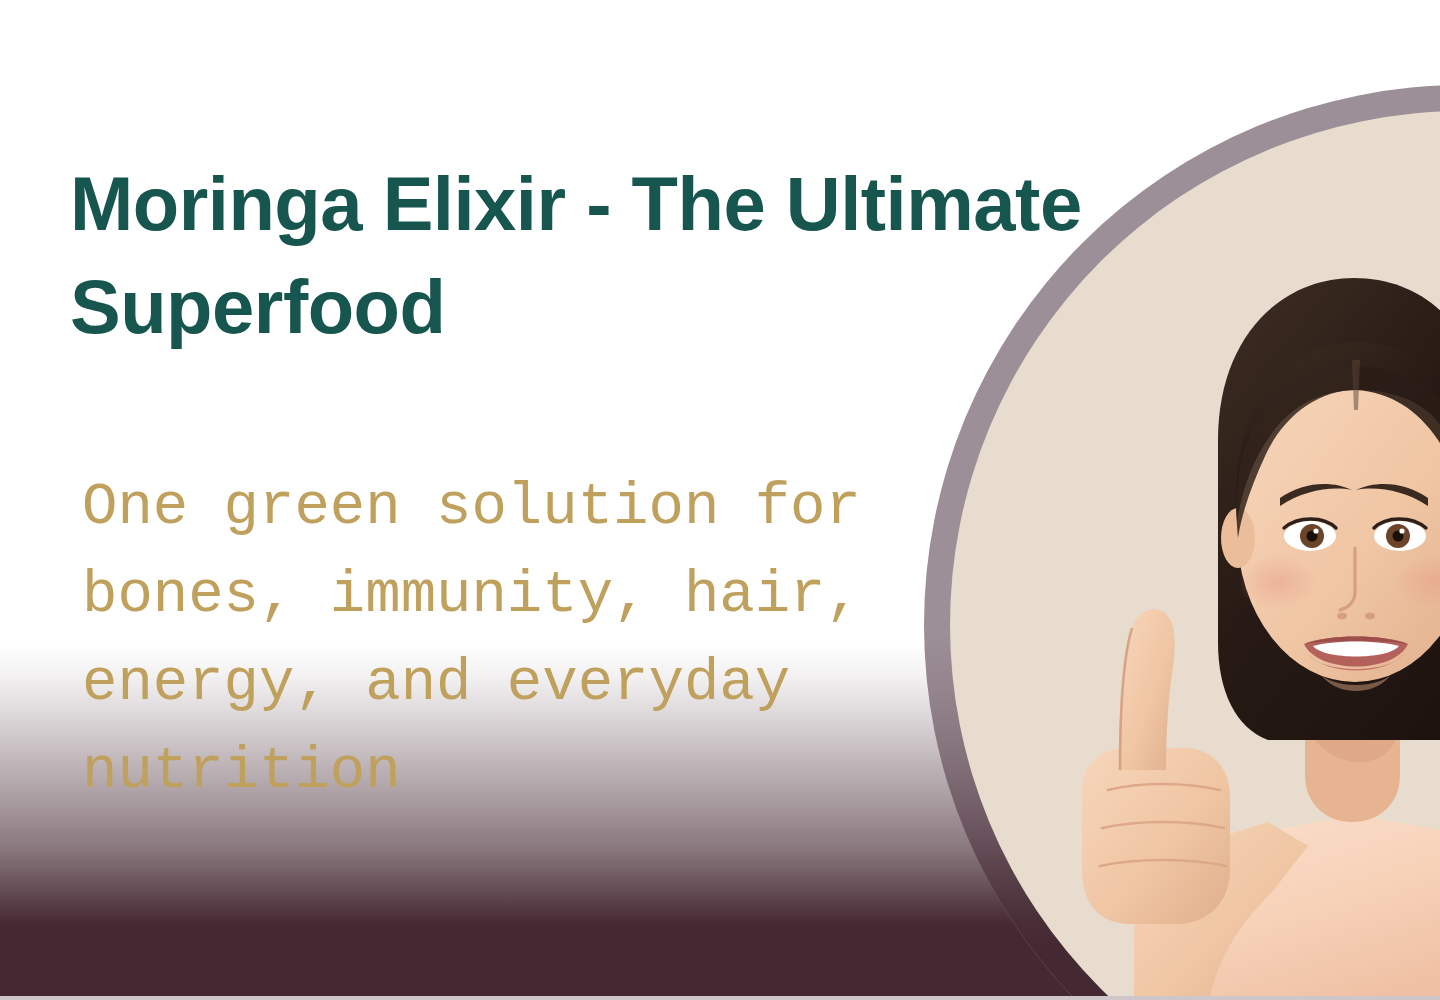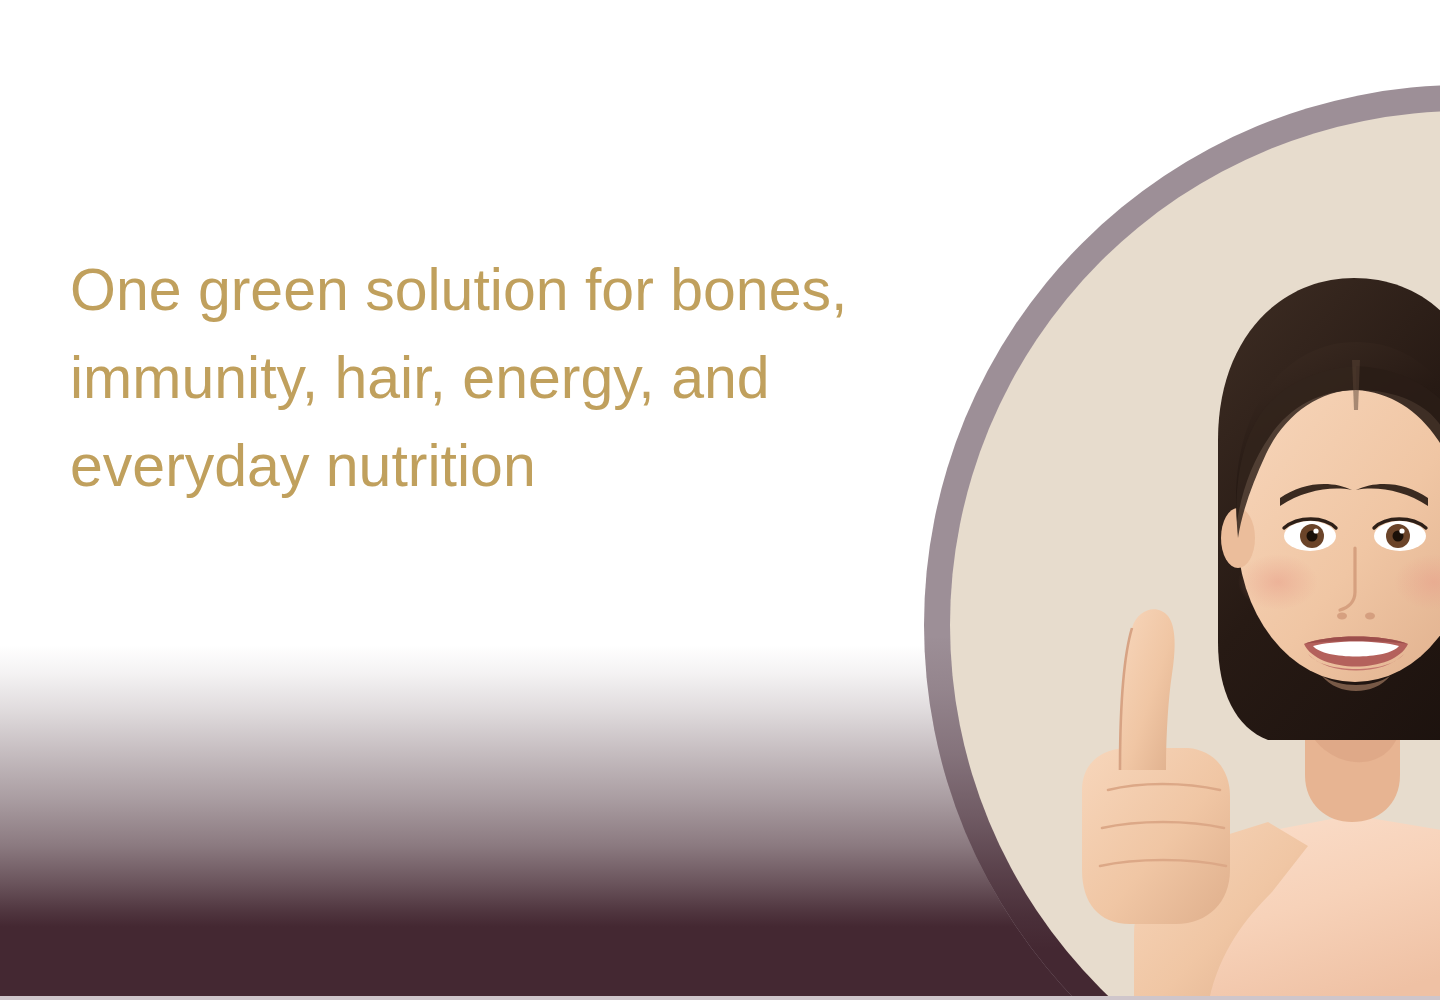--- a/index.html
+++ b/index.html
@@ -121,23 +121,23 @@
     font-family: "Liberation Sans", sans-serif;
     font-weight: 700;
     font-size: 76px;
     line-height: 103px;
     letter-spacing: -0.5px;
     color: #17564f;
     white-space: pre-line;
   }
 
   .subheadline {
-    margin: 0;
+    margin: 12px;
     padding-top: 94px;
-    font-family: Liberation Sans, sans-serif;
+    font-family: Liberation Mono, monospace;
     font-weight: 400;
     font-size: 59px;
     line-height: 88px;
     color: #c0a05d;
     white-space: pre-line;
     max-width: 850px;
   }
 </style>
 </head>
 <body>
@@ -240,18 +240,19 @@
                C154 396 154 418 150 444 C146 470 144 508 144 540 Z" fill="url(#skinG)"></path>
       <path d="M98 540 C98 462 104 418 110 398" stroke="#D7A384" stroke-width="2.6" fill="none"></path>
 
       <path d="M86 560 C118 552 162 552 198 560" stroke="#DCA887" stroke-width="2.6" fill="none" stroke-linecap="round"></path>
       <path d="M80 598 C116 590 166 590 202 598" stroke="#DCA887" stroke-width="2.6" fill="none" stroke-linecap="round"></path>
       <path d="M78 636 C114 628 168 628 204 636" stroke="#DCA887" stroke-width="2.6" fill="none" stroke-linecap="round"></path>
     </svg>
   </div>
 
   <div class="text-block">
+    <h1 class="headline">Moringa Elixir - The Ultimate Superfood</h1>
     <p class="subheadline">One green solution for bones, immunity, hair, energy, and everyday nutrition</p>
   </div>
 
   <div class="bottom-edge-strip"></div>
 
 </div>
 
 </body></html>

